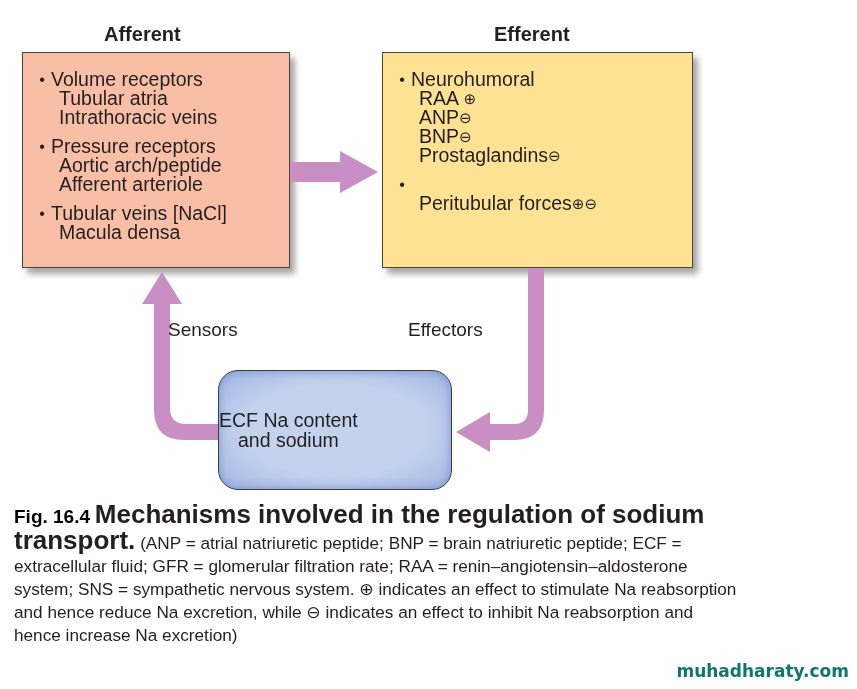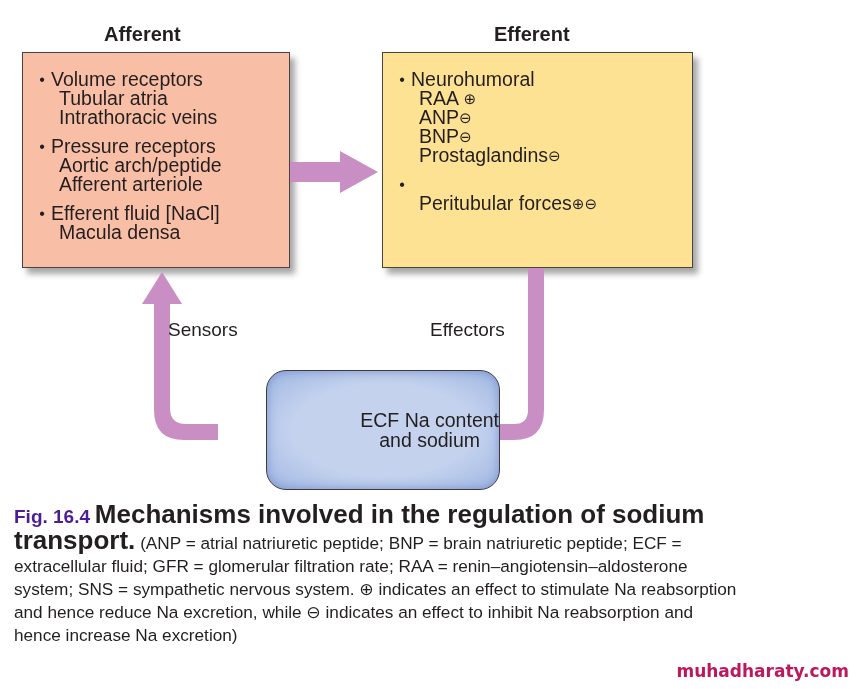--- a/index.html
+++ b/index.html
@@ -15,27 +15,27 @@
     .group .bullet-line { display: flex; }
     .group .bullet { width: 18px; text-align: center; font-size: 16px; }
     .group .sub { padding-left: 26px; white-space: nowrap; }
     .sym { font-size: 15px; vertical-align: 1px; }
     svg.arrows { position: absolute; left: 0; top: 0; }
     .label { position: absolute; font-size: 19px; }
     #ecf-box { position: absolute; left: 218px; top: 370px; width: 234px; height: 120px;
                border: 1.5px solid #3e3a45; border-radius: 20px; box-sizing: border-box;
                background: radial-gradient(ellipse at center, #c4d2ee 55%, #9fb6e2 100%);
                box-shadow: inset 0 0 10px rgba(90,120,190,0.6);
-               display: flex; align-items: center; justify-content: flex-end; text-align: center;
-               font-size: 19.5px; line-height: 20px; margin-left: 48px; }
+               display: flex; align-items: center; justify-content: flex-start; text-align: center;
+               font-size: 19.5px; line-height: 20px; }
     #caption { position: absolute; left: 14px; top: 503px; width: 730px; font-size: 17.2px; line-height: 23px; color: #231f20; }
-    #caption .fig { color: #4c1d95; font-weight: bold; font-size: 19px; }
+    #caption .fig { color: #000000; font-weight: bold; font-size: 19px; }
     #caption .title { font-weight: bold; font-size: 26px; }
     #watermark { position: absolute; right: 8px; bottom: 8px; font-family: "DejaVu Sans", sans-serif;
-                 font-weight: bold; font-size: 17px; color: #be185d; }
+                 font-weight: bold; font-size: 17px; color: #0f766e; }
   </style>
 </head>
 <body>
 
 <div class="heading" style="left:104px">Afferent</div>
 <div class="heading" style="left:494px">Efferent</div>
 
 <div id="afferent-box" class="box">
   <div class="list">
     <div class="group">
@@ -50,21 +50,21 @@
       <div class="bullet-line">
           <span class="bullet">•</span>
           <span>Pressure receptors</span>
         </div>
       <div class="sub">Aortic arch/peptide</div>
       <div class="sub">Afferent arteriole</div>
     </div>
     <div class="group">
       <div class="bullet-line">
           <span class="bullet">•</span>
-          <span>Efferent fluid [NaCl]</span>
+          <span>Tubular veins [NaCl]</span>
         </div>
       <div class="sub">Macula densa</div>
     </div>
   </div>
 </div>
 
 <div id="efferent-box" class="box">
   <div class="list">
     <div class="group">
       <div class="bullet-line">
@@ -88,21 +88,21 @@
 <svg class="arrows" width="857" height="689">
 
   <path d="M290,162 L340,162 L340,151 L378,172 L340,193 L340,182 L290,182 Z" fill="#c98fc4"></path>
 
   <path d="M528,268 L544,268 L544,410 Q544,440 514,440 L490,440 L490,452 L456,432 L490,412 L490,424 L514,424 Q528,424 528,410 Z" fill="#c98fc4"></path>
 
   <path d="M218,424 L186,424 Q170,424 170,408 L170,304 L182,304 L162,272 L142,304 L154,304 L154,410 Q154,440 184,440 L218,440 Z" fill="#c98fc4"></path>
 </svg>
 
 <div class="label" style="left:168px; top:319px">Sensors</div>
-<div class="label" style="left:430px; top:319px">Effectors</div>
+<div class="label" style="left:408px; top:319px">Effectors</div>
 
 <div id="ecf-box">
   <div>
     <div>ECF Na content</div>
     <div>and sodium</div>
   </div>
 </div>
 
 <div id="caption">
   <span class="fig">Fig. 16.4</span>

